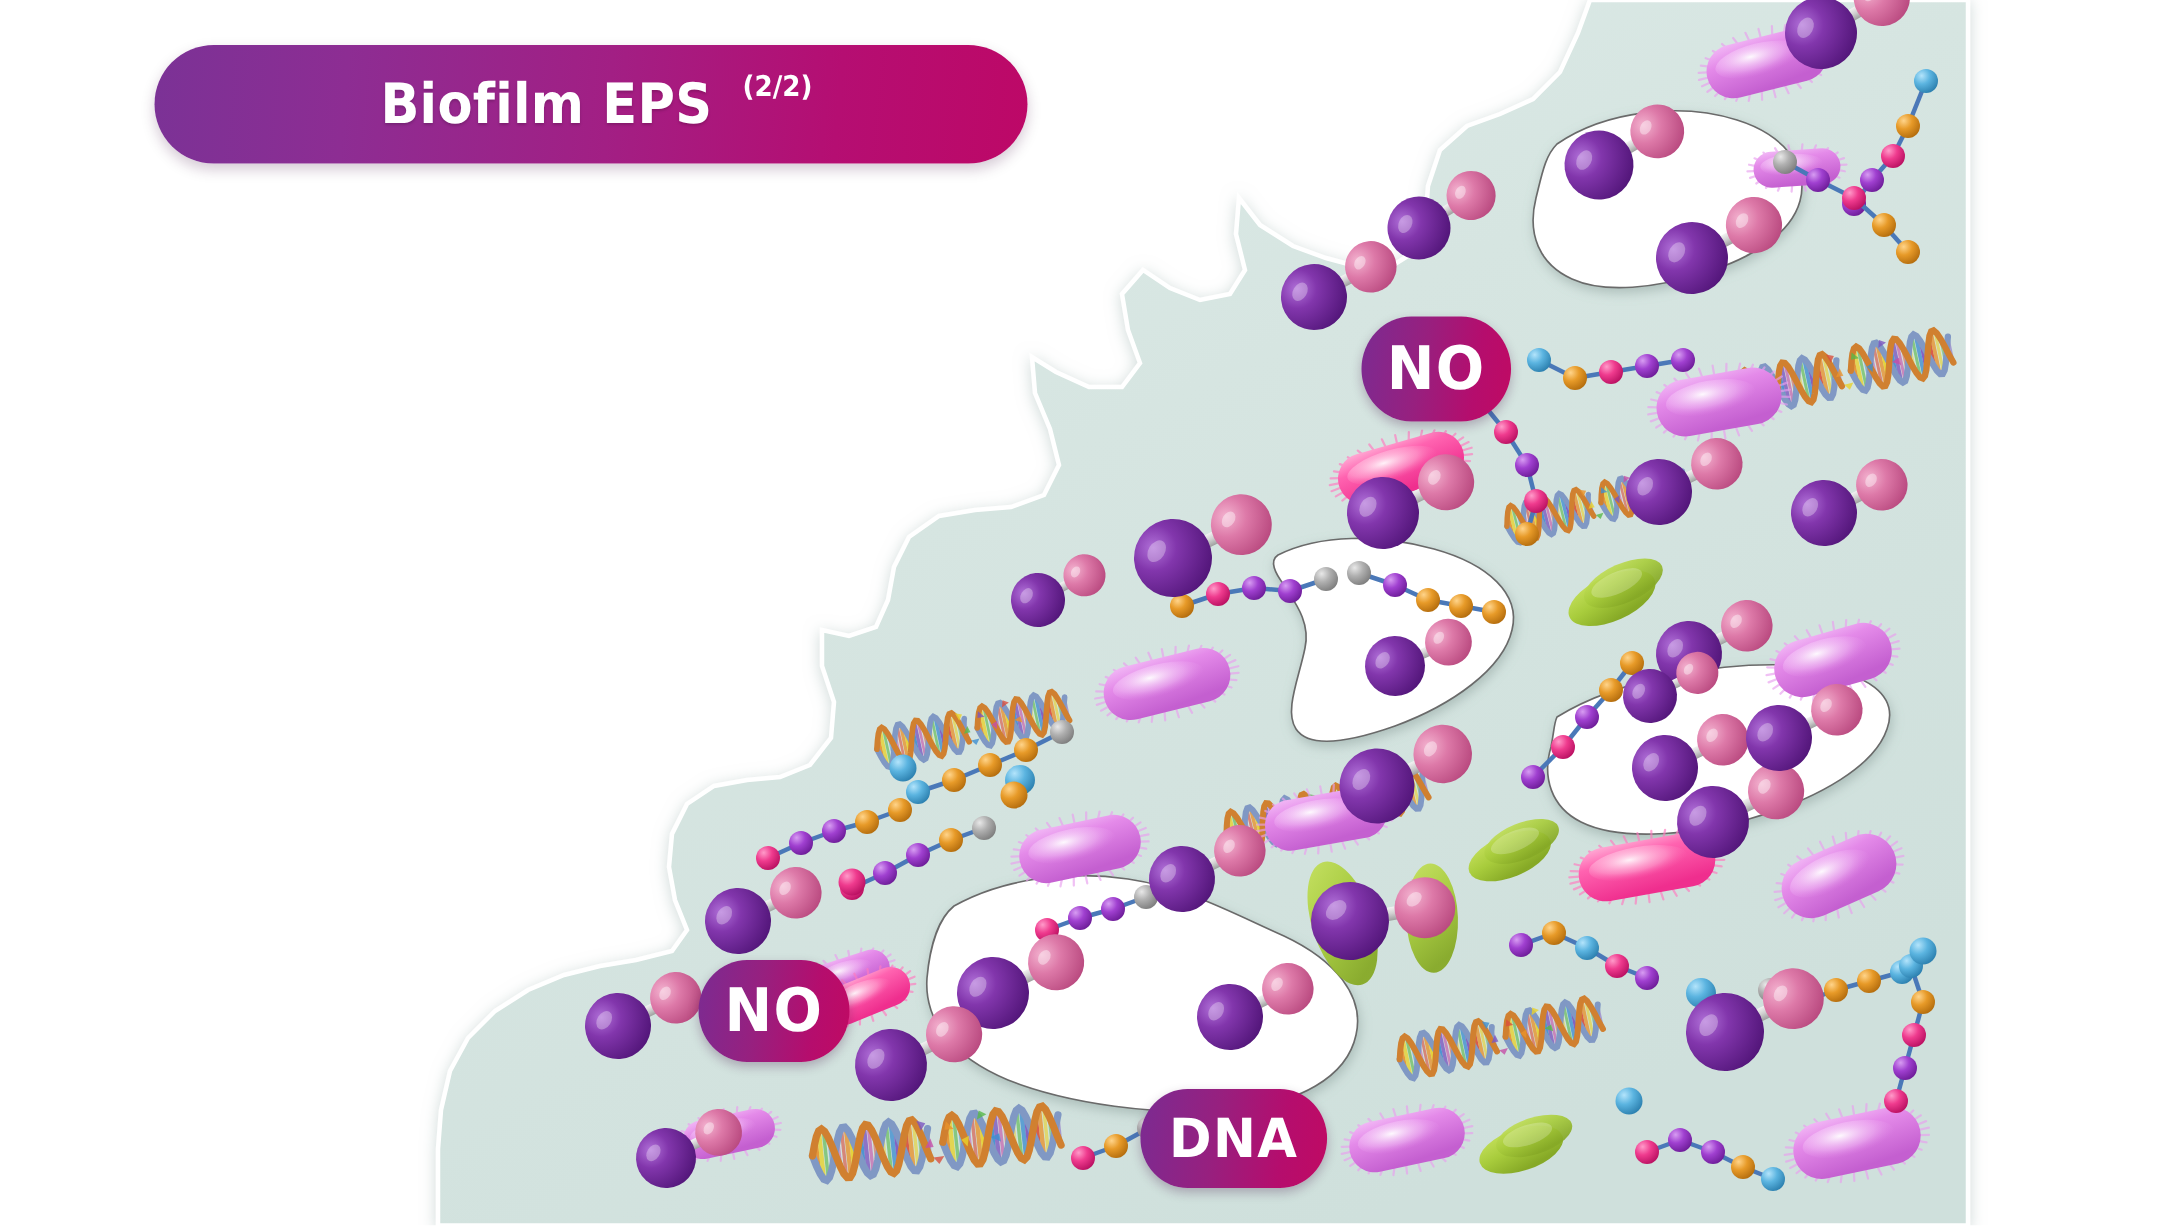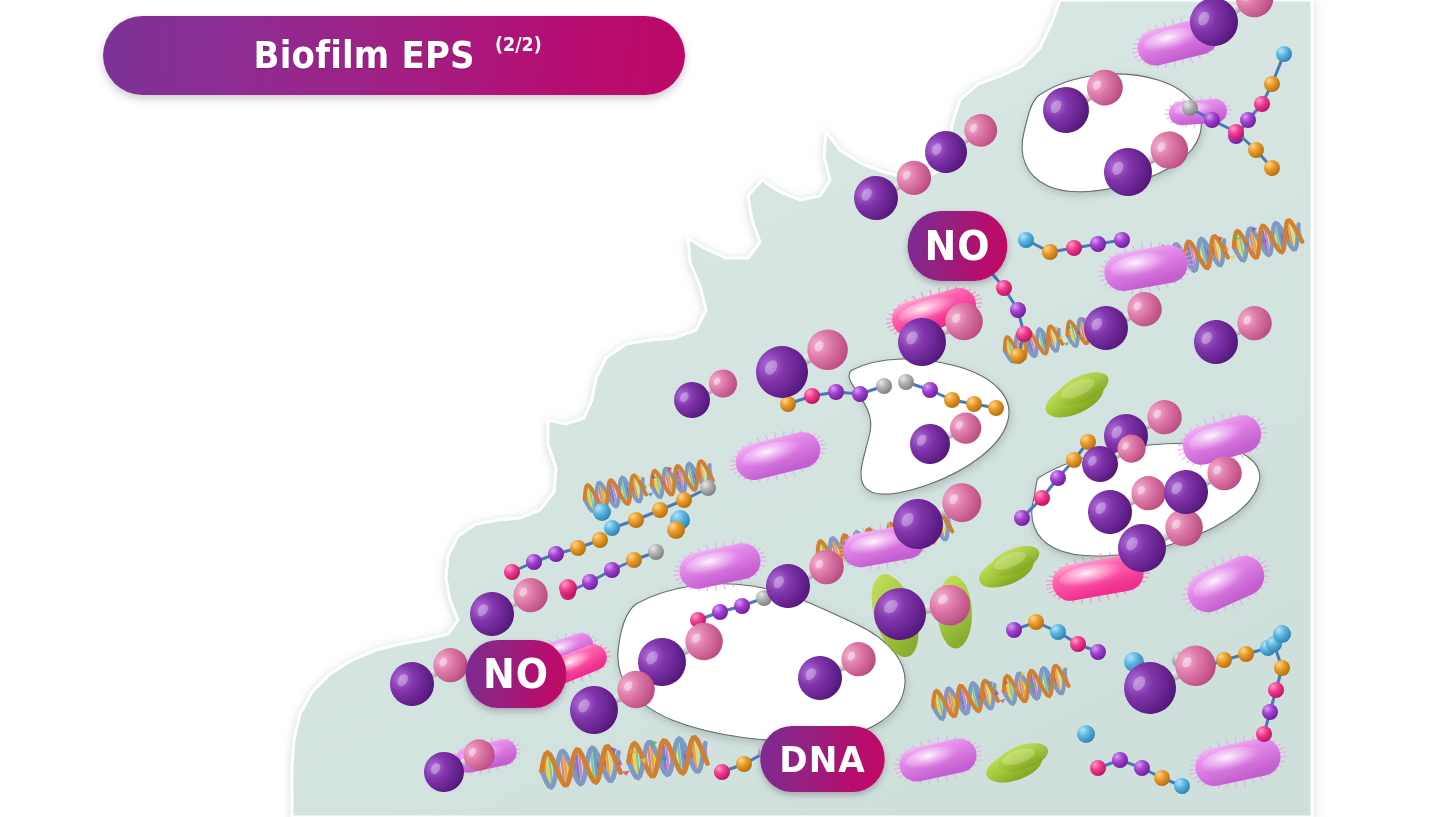--- a/index.html
+++ b/index.html
@@ -2,21 +2,21 @@
 <html><head>
 <meta charset="utf-8">
 <title>Biofilm EPS</title>
 <style>
   html,body{margin:0;padding:0;background:#ffffff;}
   body{width:1451px;height:817px;overflow:hidden;font-family:"Liberation Sans",sans-serif;}
   #stage{position:relative;width:1451px;height:817px;background:#ffffff;overflow:hidden;}
 
   
   #title-badge{
-    position:absolute;left:103px;top:16px;width:582px;height:79px;
+    position:absolute;left:103px;top:30px;width:582px;height:79px;
     border-radius:40px;
     background:linear-gradient(95deg,#7b3296 0%,#8d2d93 22%,#a21f84 52%,#b50e72 78%,#bd0867 100%);
     box-shadow:0 4px 9px rgba(60,10,60,.22);
     display:flex;align-items:center;justify-content:center;
   }
   #title-badge .t-main{
     color:#fff;font-size:37px;font-weight:bold;letter-spacing:.2px;
     font-family:"DejaVu Sans","Liberation Sans",sans-serif;
     text-shadow:0 1px 2px rgba(0,0,0,.18);
     transform:scaleX(.92);

